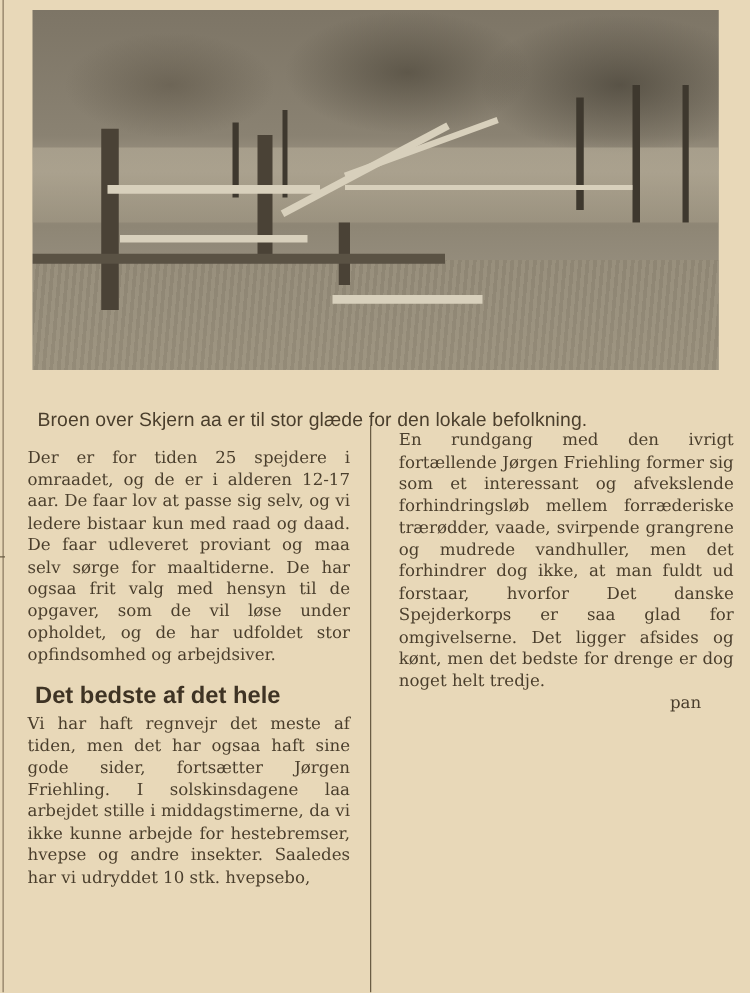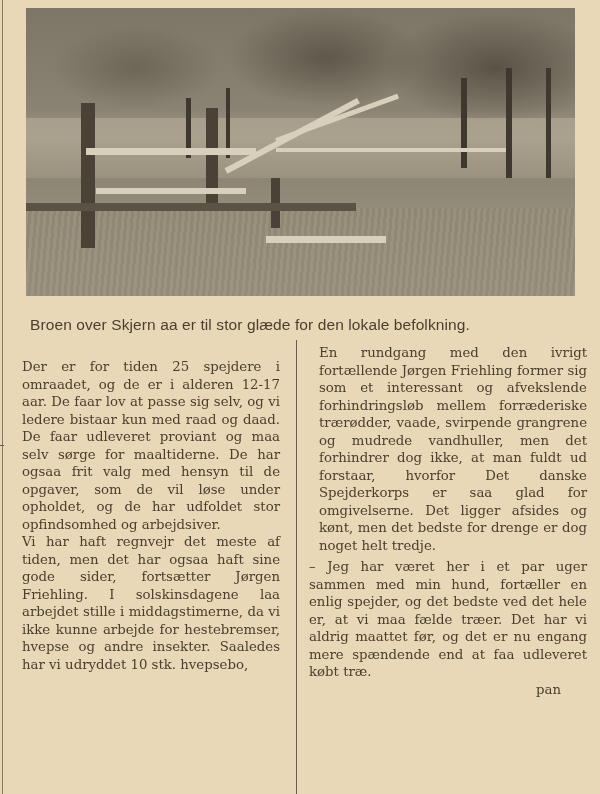--- a/index.html
+++ b/index.html
@@ -30,21 +30,21 @@
   }
   .photo .ground {
     position: absolute; left: 0; top: 200px; width: 549px; height: 88px;
     background: repeating-linear-gradient(95deg, #9a917d 0 3px, #8c8370 3px 6px);
     opacity: .7;
   }
   .photo .trunk { position: absolute; background: #3e382e; }
   .photo .plank { position: absolute; background: #d8d0bc; transform-origin: left center; }
   .photo .post { position: absolute; background: #4a4236; }
   .caption {
-    position: absolute; left: 30px; top: 316px; width: 545px;
+    position: absolute; left: 30px; top: 328px; width: 545px;
     font-family: "Liberation Sans", sans-serif;
     font-size: 15.5px; color: #4a3e2c; letter-spacing: .1px;
     white-space: nowrap;
   }
   .col {
     position: absolute; top: 338px; font-size: 13.3px; line-height: 17.5px;
     text-align: justify; hyphens: manual;
   }
   .col-left { left: 22px; width: 258px; }
   .col-right { left: 309px; width: 278px; }
@@ -93,20 +93,20 @@
   <div class="plank" style="left:240px;top:228px;width:120px;height:7px;"></div>
 </div>
 
 <div class="caption">Broen over Skjern aa er til stor glæde for den lokale befolkning.</div>
 
 <div class="short-rule"></div>
 <div class="col-divider"></div>
 
 <div class="col col-left">
   <p class="para" style="margin-top:20px;">Der er for tiden 25 spejdere i omraadet, og de er i alderen 12-17 aar. De faar lov at passe sig selv, og vi ledere bistaar kun med raad og daad. De faar udleveret proviant og maa selv sørge for maaltiderne. De har ogsaa frit valg med hensyn til de opgaver, som de vil løse under opholdet, og de har udfoldet stor opfindsomhed og arbejdsiver.</p>
+  <h2 class="subhead">Det bedste af det hele</h2>
   <p class="para">Vi har haft regnvejr det meste af tiden, men det har ogsaa haft sine gode sider, fortsætter Jørgen Friehling. I solskinsdagene laa arbejdet stille i middagstimerne, da vi ikke kunne arbejde for hestebremser, hvepse og andre insekter. Saaledes har vi udryddet 10 stk. hvepsebo,</p>
 </div>
 
 <div class="col col-right">
   <p class="indent-bold" style="margin-top:6px;">En rundgang med den ivrigt fortællende Jørgen Friehling former sig som et interessant og afvekslende forhindringsløb mellem forræderiske trærødder, vaade, svirpende grangrene og mudrede vandhuller, men det forhindrer dog ikke, at man fuldt ud forstaar, hvorfor Det danske Spejderkorps er saa glad for omgivelserne. Det ligger afsides og kønt, men det bedste for drenge er dog noget helt tredje.</p>
-  <p class="para" style="margin-top:4px;">– Jeg har været her i et par uger sammen med min hund, fortæller en enlig spejder, og det bedste ved det hele er, at vi maa fælde træer. Det har vi aldrig maattet før, og det er nu engang mere spændende end at faa udleveret købt træ.</p>
   <p class="sign">pan</p>
 </div>
 
 </body></html>

